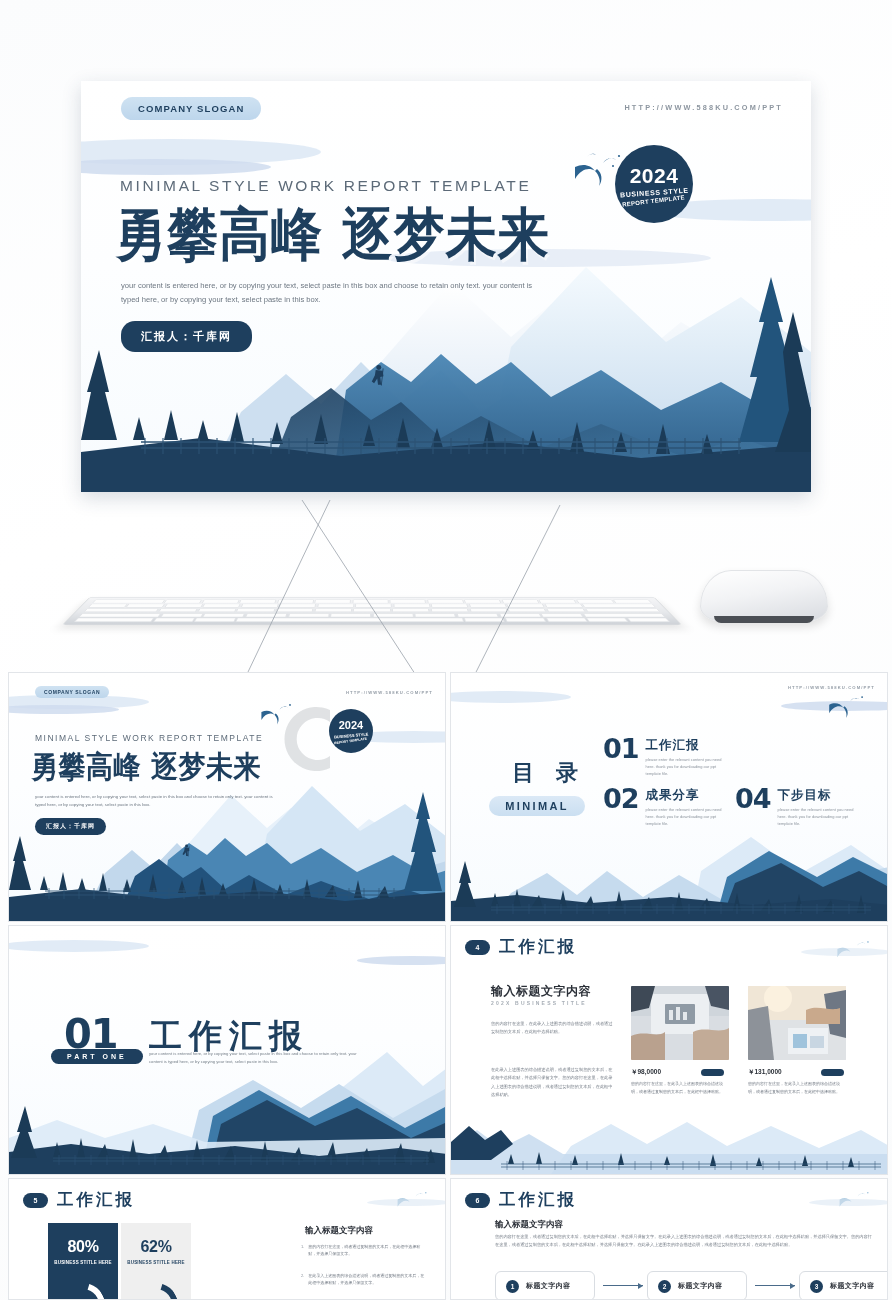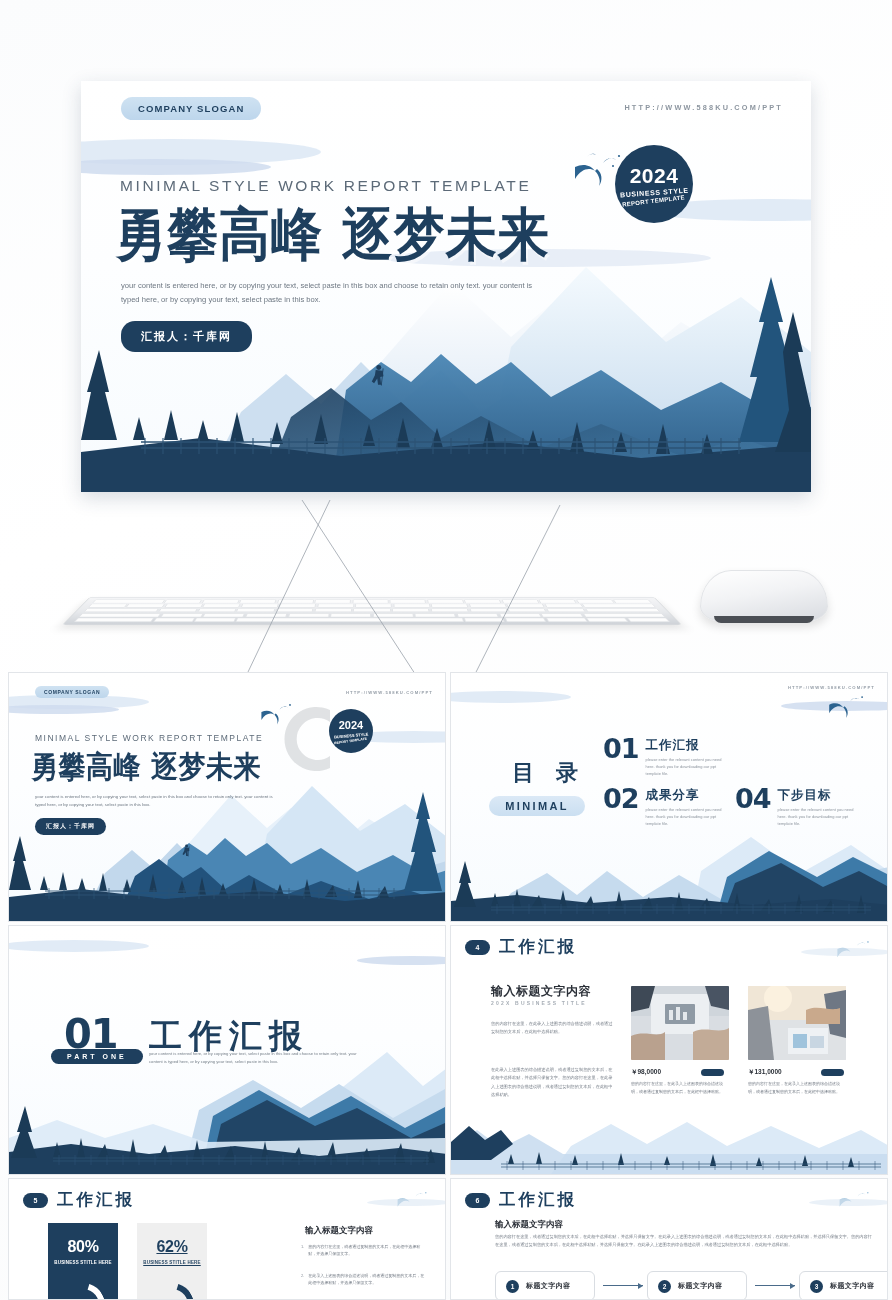--- a/index.html
+++ b/index.html
@@ -792,21 +792,21 @@
       <path d="M36,9 C40,4 46,3 49,6 C45,3 39,4 36,9 Z" fill="#9dc0da"></path>
       <circle cx="53" cy="3" r="1.3" fill="#9dc0da"></circle>
     </svg>
     <div class="cloud" style="right:-6px; top:20px; width:84px; height:7px; opacity:.6;"></div>
 
     <div class="stat dark" style="left:39px; top:44px;">
       <div class="pv">80%</div>
       <div class="pl">BUSINESS STITLE HERE</div>
       <div class="arc"></div>
     </div>
-    <div class="stat light" style="left:128px; top:44px;text-decoration:underline;">
+    <div class="stat light" style="left:112px; top:44px;">
       <div class="pv">62%</div>
       <div class="pl">BUSINESS STITLE HERE</div>
       <div class="arc"></div>
     </div>
 
     <div class="s5-h">输入标题文字内容</div>
     <div class="s5-li" style="top:64px;">
       <span class="n">1.</span>
       <span>您的内容打在这里，或者通过复制您的文本后，在此框中选择粘贴，并选择只保留文字。</span>
     </div>

